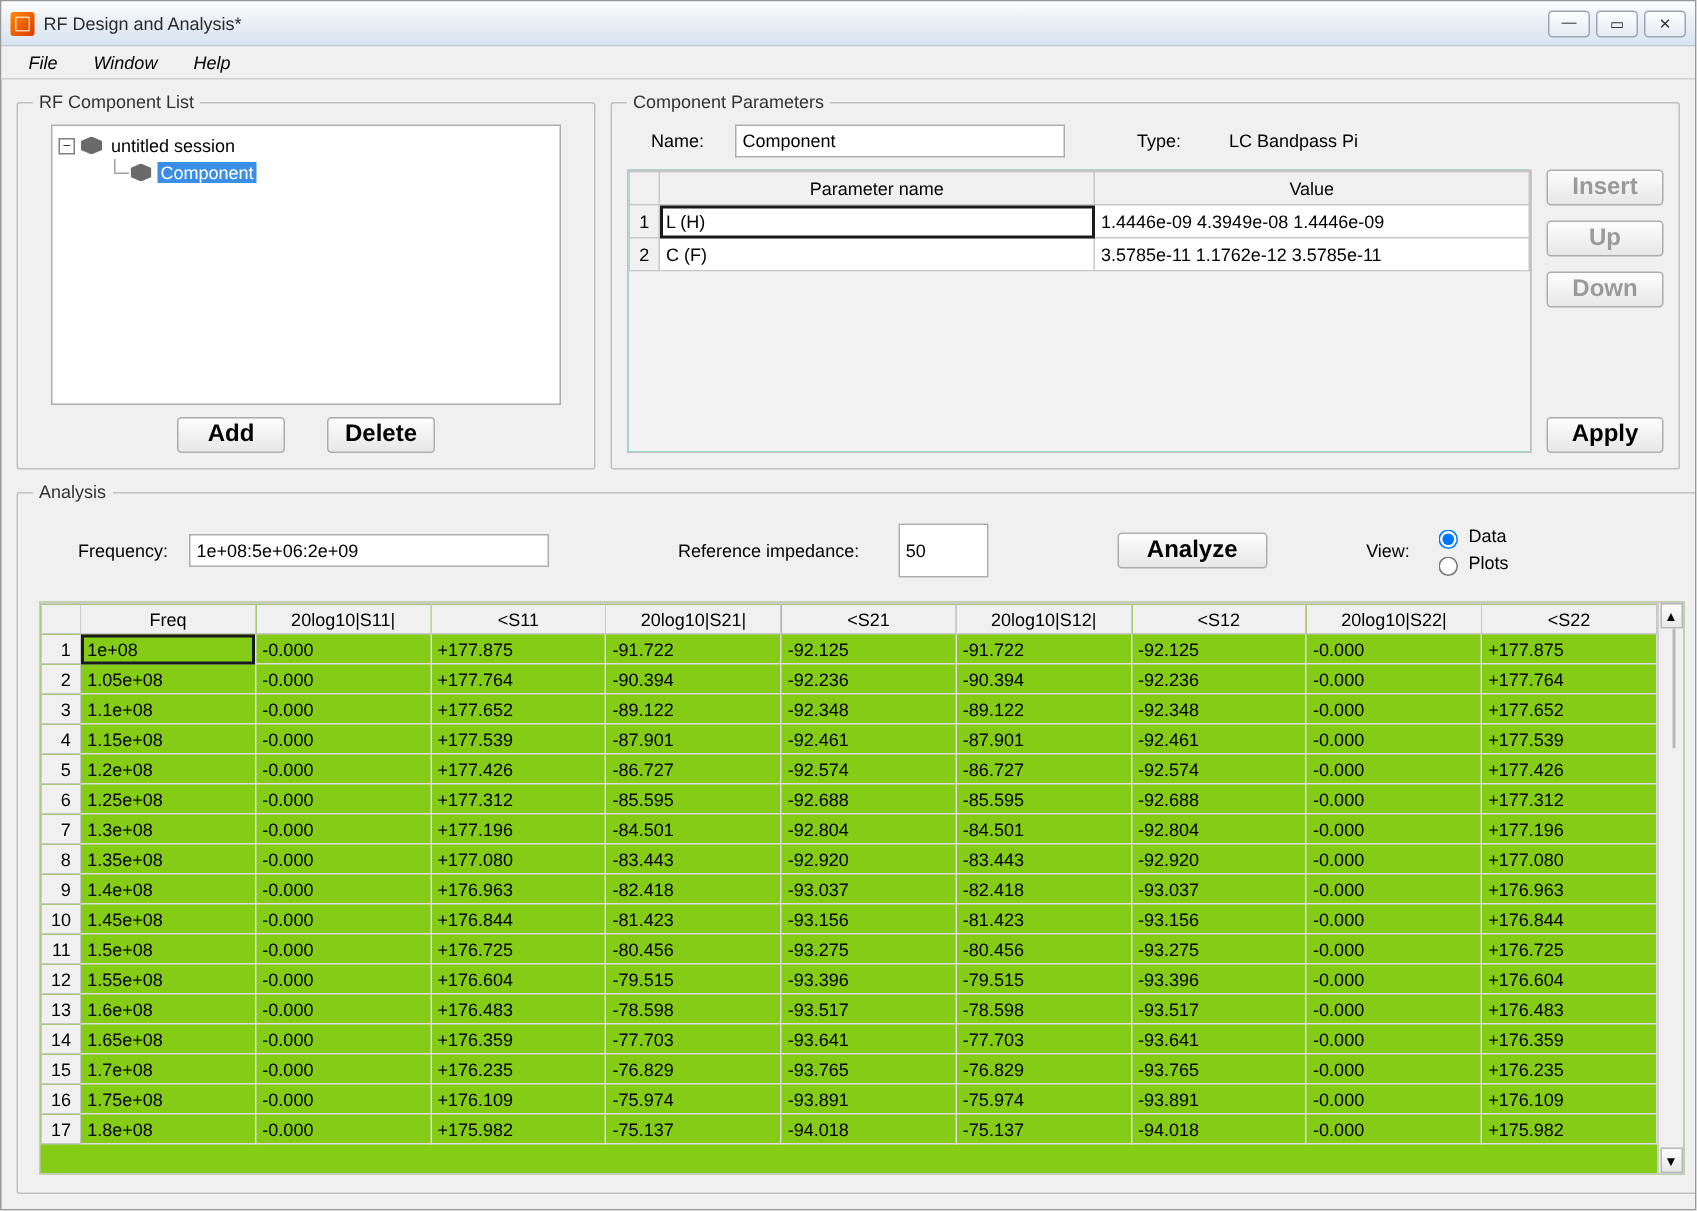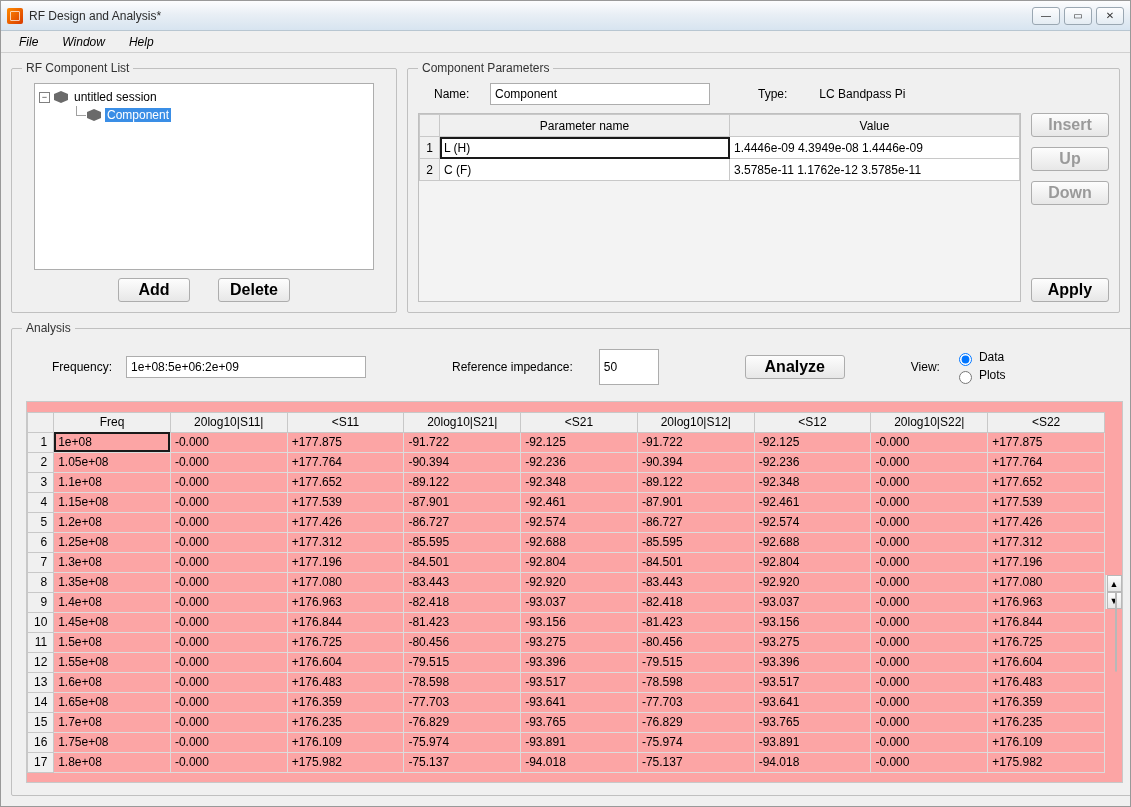--- a/index.html
+++ b/index.html
@@ -237,24 +237,23 @@
   .view-label{ margin-right: 8px; }
   .view-radios{
     display:flex; flex-direction:column; gap:2px; font-size:12px;
   }
   .view-radios label{ display:flex; align-items:flex-start; gap:4px; }
 
   .grid-wrap{
     flex:1;
     margin: 6px 4px 2px 4px;
     border:1px solid #c8c8c8;
-    background:#fca5a5;
+    background:#84cc16;
     display:flex;
     overflow:hidden;
-    align-items:center;
   }
   .grid-scroll{
     flex:1; overflow:auto;
   }
   .grid{
     border-collapse:collapse;
     table-layout:fixed;
     width:1078px;
   }
   .grid th, .grid td{

